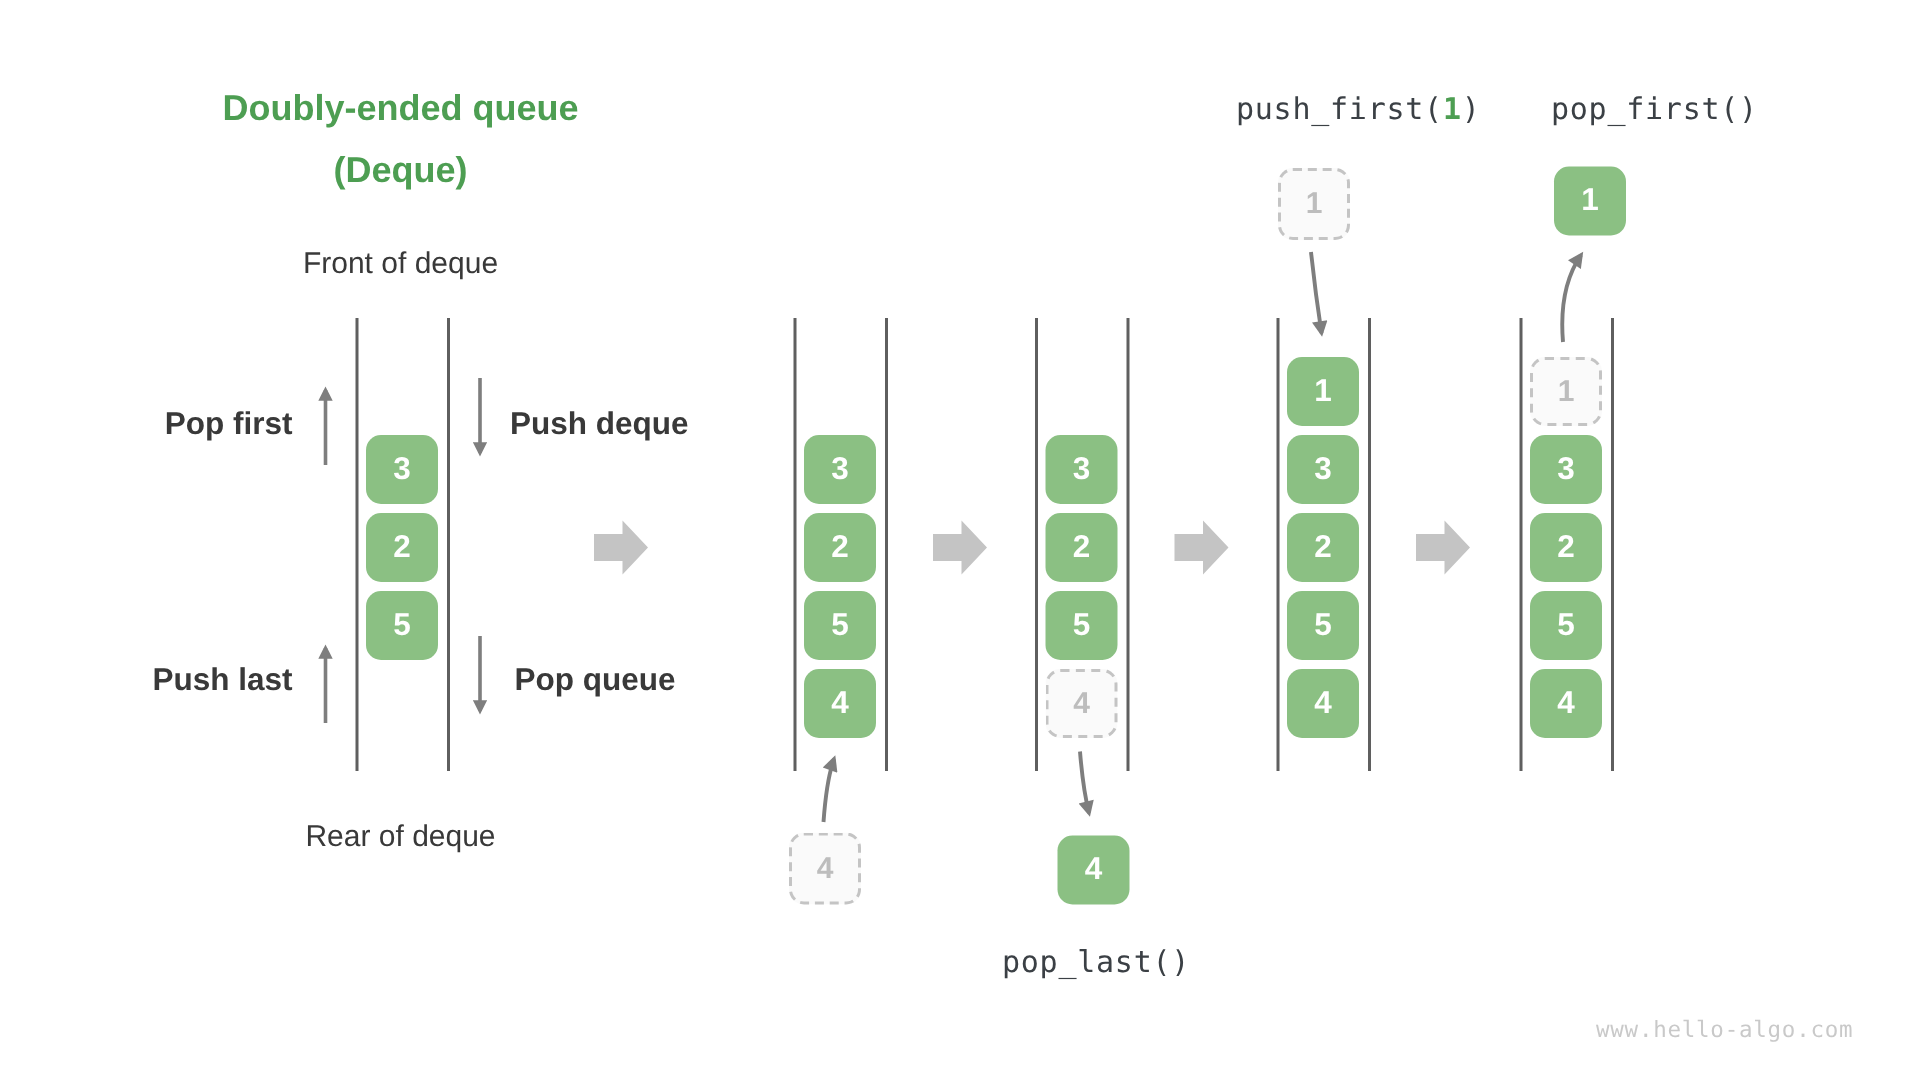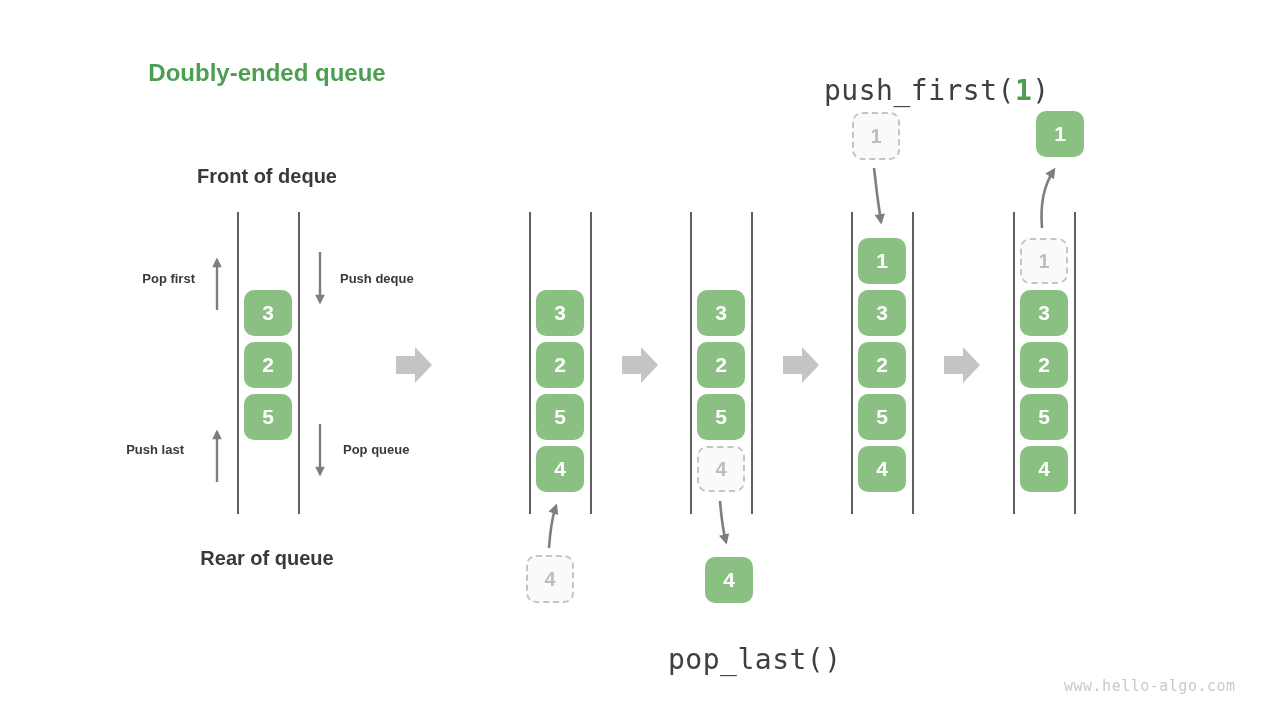--- a/index.html
+++ b/index.html
@@ -3,36 +3,36 @@
 <meta charset="utf-8">
 <style>
   html,body{margin:0;padding:0;background:#fff;}
   .canvas{position:relative;width:1280px;height:720px;background:#ffffff;overflow:hidden;
           font-family:"Liberation Sans",sans-serif;}
   .overlay{position:absolute;left:0;top:0;pointer-events:none;}
 
   .title{position:absolute;left:100px;width:334px;text-align:center;
          font-weight:bold;font-size:24px;color:#4d9e52;}
   .caption{position:absolute;left:100px;width:334px;text-align:center;
-           font-weight:bold;font-size:20px;color:#393939;}
-  .oplabel{position:absolute;font-weight:bold;font-size:13px;color:#393939;}
+           font-weight:normal;font-size:20px;color:#393939;}
+  .oplabel{position:absolute;font-weight:bold;font-size:21px;color:#393939;}
 
   .queue{position:absolute;top:212px;width:63px;height:302px;}
   .vline{position:absolute;top:0;width:2px;height:100%;background:#5f5f5f;}
   .cell{position:absolute;left:7px;width:48px;height:46px;border-radius:10px;
         background:#8bc083;color:#ffffff;font-weight:bold;font-size:21px;
         display:flex;align-items:center;justify-content:center;}
   .ghost{position:absolute;left:7px;width:48px;height:46px;border-radius:10px;
          box-sizing:border-box;border:2px dashed #c4c4c4;background:#fafafa;
          color:#bdbdbd;font-weight:bold;font-size:20px;
          display:flex;align-items:center;justify-content:center;}
   .standalone{left:auto;}
 
-  .code{position:absolute;font-family:"DejaVu Sans Mono",monospace;font-size:28px;
-        color:#3b4045;letter-spacing:0.5px;white-space:pre;margin-top:14px;}
+  .code{position:absolute;font-family:"DejaVu Sans Mono",monospace;font-size:20px;
+        color:#3b4045;letter-spacing:0.5px;white-space:pre;}
   .code .arg{color:#4d9e52;font-weight:600;}
   .watermark{position:absolute;left:1064px;top:677px;font-family:"DejaVu Sans Mono",monospace;
              font-size:15px;color:#c9c9c9;letter-spacing:0.5px;}
 </style>
 </head>
 <body>
 
 <div class="canvas">
 
   <svg class="overlay" width="1280" height="720">
@@ -52,27 +52,28 @@
     <path d="M874,168 Q877,196 881,222" stroke="#7e7e7e" stroke-width="2.6" fill="none" marker-end="url(#ah)"></path>
     <path d="M1042,228 Q1039,192 1054,170" stroke="#7e7e7e" stroke-width="2.6" fill="none" marker-end="url(#ah)"></path>
 
     <path d="M396,356 H415 V347 L432,365 L415,383 V374 H396 Z" fill="#c4c4c4"></path>
     <path d="M622,356 H641 V347 L658,365 L641,383 V374 H622 Z" fill="#c4c4c4"></path>
     <path d="M783,356 H802 V347 L819,365 L802,383 V374 H783 Z" fill="#c4c4c4"></path>
     <path d="M944,356 H963 V347 L980,365 L963,383 V374 H944 Z" fill="#c4c4c4"></path>
   </svg>
 
   <div class="title" style="top:59px">Doubly-ended queue</div>
+  <div class="title" style="top:100px">(Deque)</div>
 
   <div class="caption" style="top:165px">Front of deque</div>
-  <div class="caption" style="top:547px">Rear of queue</div>
+  <div class="caption" style="top:547px">Rear of deque</div>
 
   <div class="oplabel" style="left:85px;width:110px;top:271px;text-align:right">Pop first</div>
   <div class="oplabel" style="left:340px;top:271px">Push deque</div>
-  <div class="oplabel" style="left:74px;width:110px;top:442px;text-align:right">Push last</div>
+  <div class="oplabel" style="left:85px;width:110px;top:442px;text-align:right">Push last</div>
   <div class="oplabel" style="left:343px;top:442px">Pop queue</div>
 
   <div class="queue" style="left:237px">
     <div class="vline" style="left:0"></div>
     <div class="vline" style="right:0"></div>
     <div class="cell" style="top:78px">3</div>
     <div class="cell" style="top:130px">2</div>
     <div class="cell" style="top:182px">5</div>
   </div>
 
@@ -112,17 +113,18 @@
     <div class="vline" style="right:0"></div>
     <div class="ghost" style="top:26px">1</div>
     <div class="cell" style="top:78px">3</div>
     <div class="cell" style="top:130px">2</div>
     <div class="cell" style="top:182px">5</div>
     <div class="cell" style="top:234px">4</div>
   </div>
   <div class="cell standalone" style="left:1036px;top:111px">1</div>
 
   <div class="code" style="left:824px;top:60px"><span>push_first(</span><span class="arg">1</span><span>)</span></div>
+  <div class="code" style="left:1034px;top:60px">pop_first()</div>
   <div class="code" style="left:668px;top:629px">pop_last()</div>
 
   <div class="watermark">www.hello-algo.com</div>
 
 </div>
 
 </body></html>

